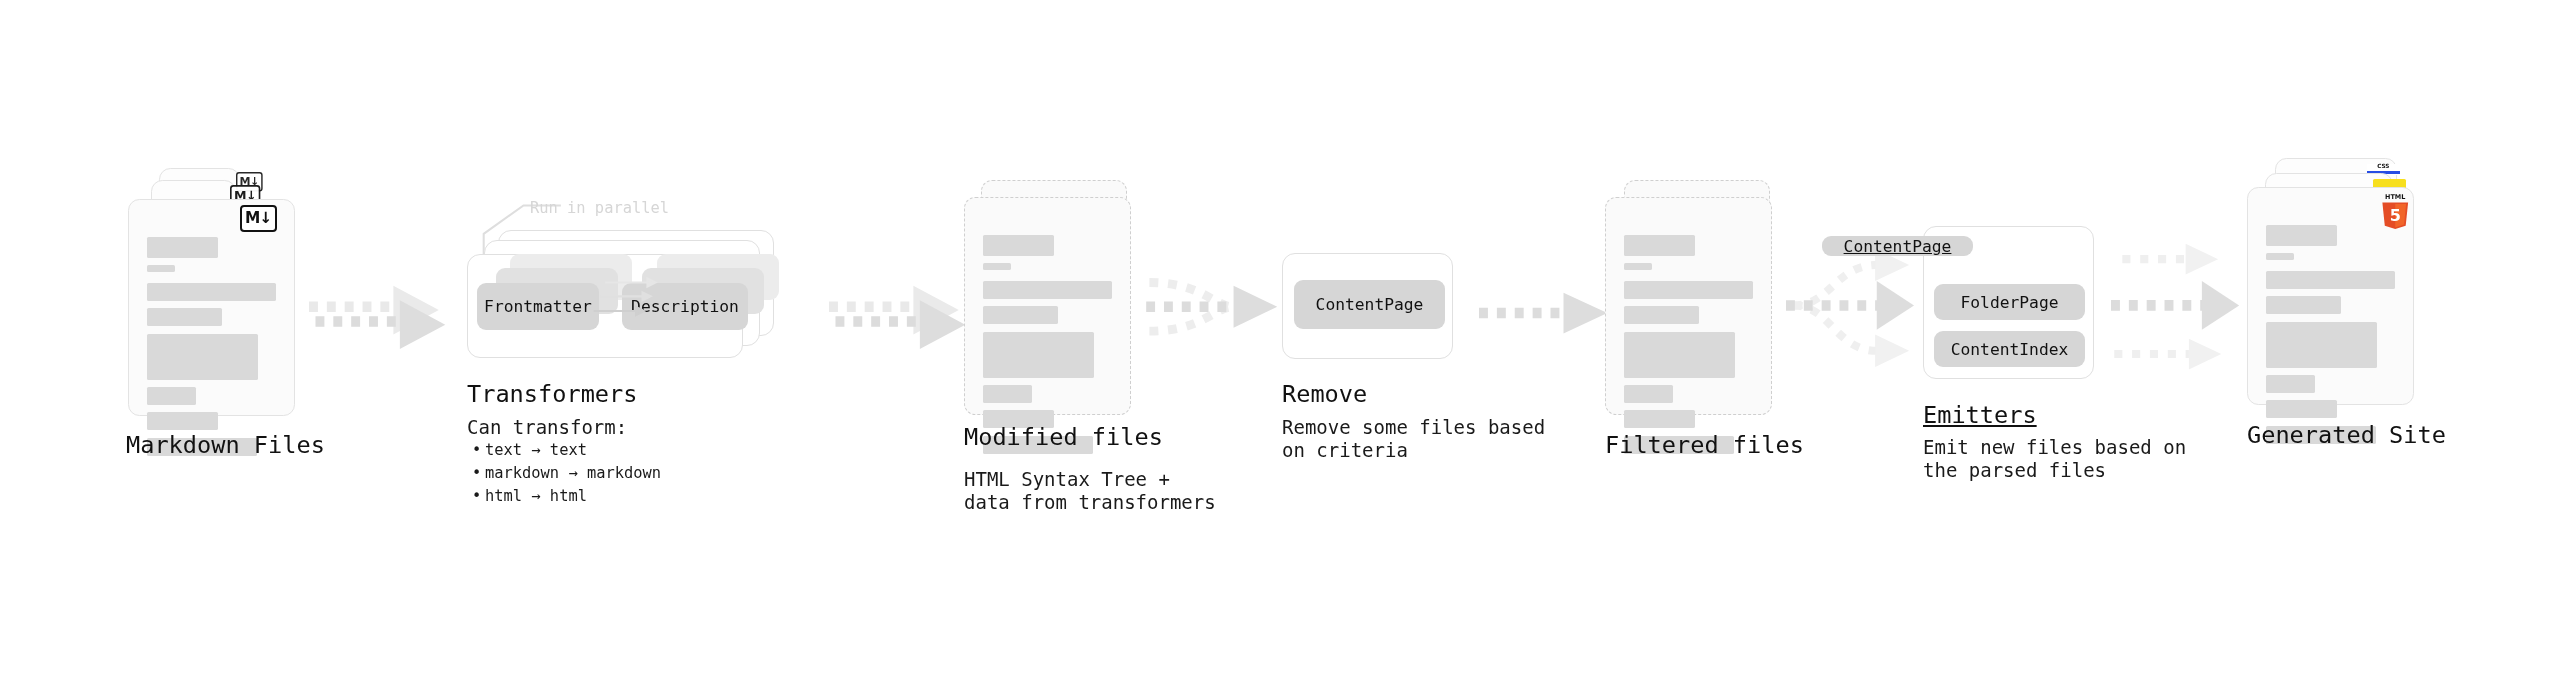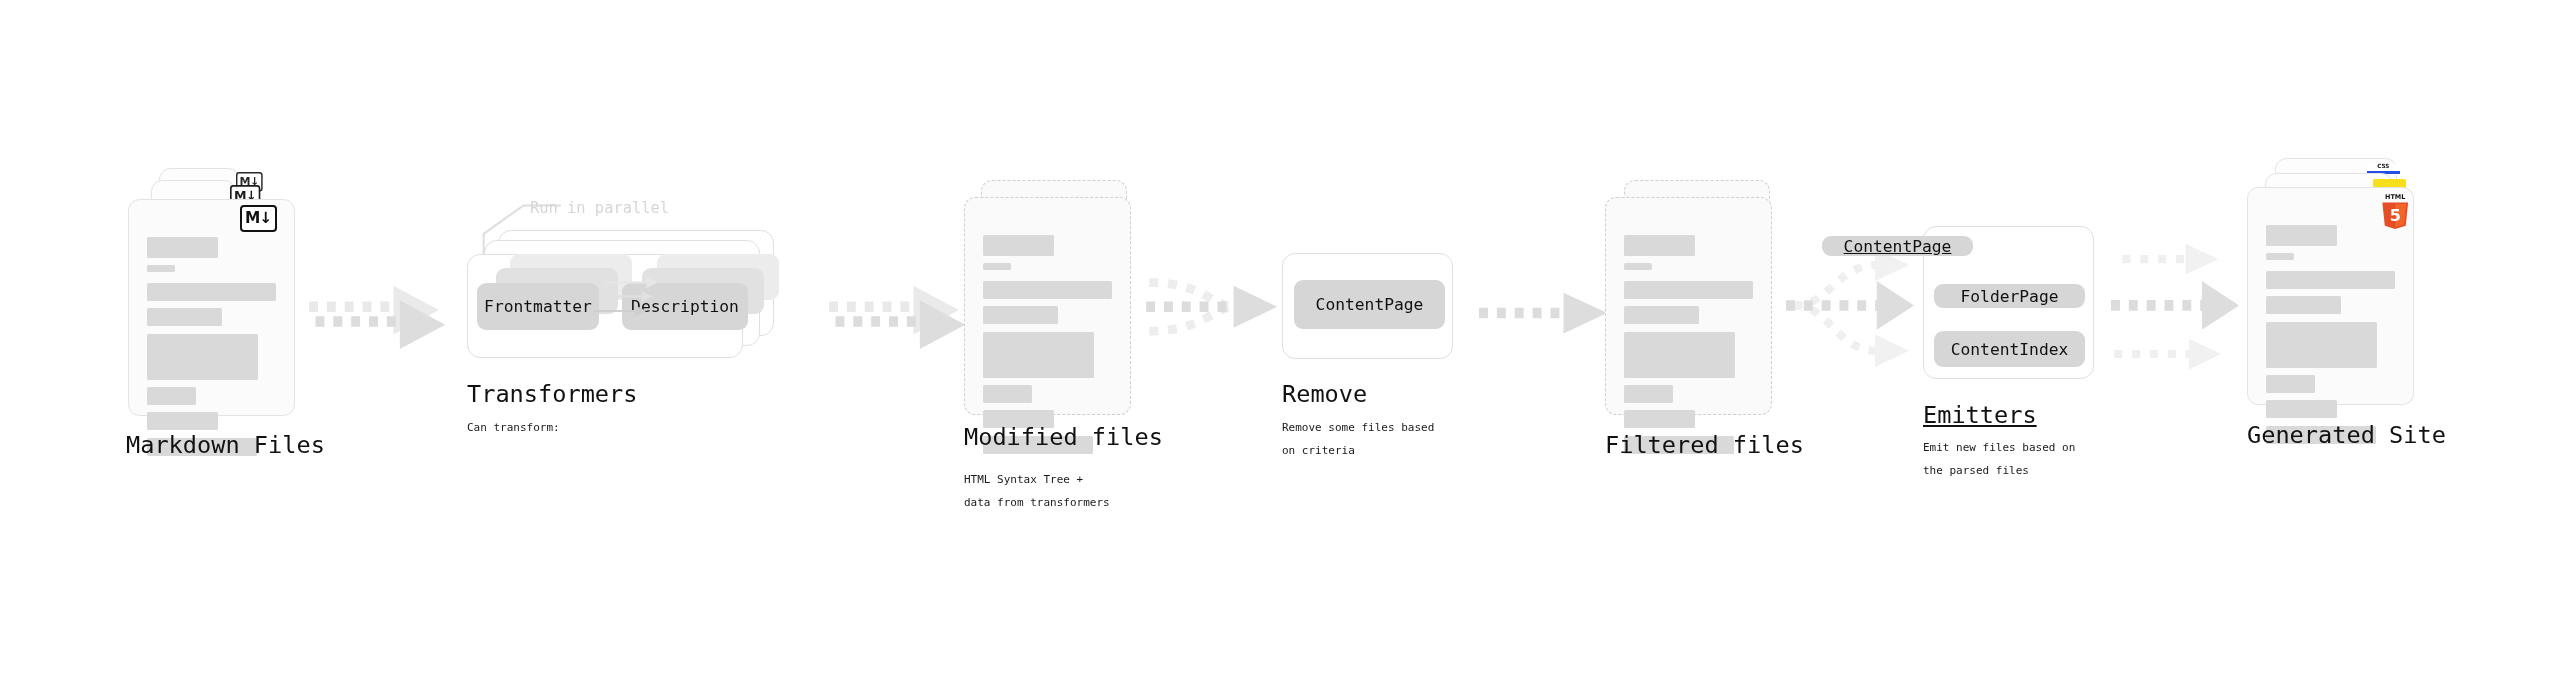--- a/index.html
+++ b/index.html
@@ -56,21 +56,21 @@
     font-family:"DejaVu Sans","Liberation Sans",sans-serif;
     font-size:5.7px;font-weight:bold;color:#111;line-height:5.7px;
   }
   .css-badge .css-bar{width:32.5px;height:3.3px;background:#264de4;margin-top:0.8px;}
 
   
   .title{
     font-size:23.6px;color:#111;white-space:nowrap;letter-spacing:0px;
   }
   .subtitle{
-    font-size:11px;color:#1a1a1a;line-height:23px;white-space:pre-line;
+    font-size:19px;color:#1a1a1a;line-height:23px;white-space:pre-line;
   }
   .sublist{font-size:15.4px;color:#1a1a1a;line-height:23px;}
   .sublist ul{margin:0;padding-left:18px;list-style:none;}
   .sublist li{position:relative;}
   .sublist li:before{content:"\2022";position:absolute;left:-13px;}
 
   
   .pbox{
     position:absolute;box-sizing:border-box;
     border:1.6px solid #e0e0e0;border-radius:13px;background:#ffffff;
@@ -161,20 +161,27 @@
         <polygon points="46,20 56,25 46,30"></polygon>
     </g>
     <g stroke="#cfcfcf" stroke-width="2.5" fill="#cfcfcf">
       <line x1="-14" y1="43" x2="38" y2="43"></line>
         <polygon points="38,38 48,43 38,48"></polygon>
     </g>
   </svg>
 
   <div class="title node" style="left:467px;top:380px;">Transformers</div>
   <div class="subtitle node" style="left:467px;top:416px;">Can transform:</div>
+  <div class="sublist node" style="left:467px;top:439px;">
+    <ul>
+      <li>text → text</li>
+      <li>markdown → markdown</li>
+      <li>html → html</li>
+    </ul>
+  </div>
 
   <svg style="left:829px;top:276px;" width="146" height="73" viewBox="0 0 180 90">
     <line x1="0" y1="38" x2="118" y2="38" stroke="#e9e9e9" stroke-width="13" stroke-dasharray="11 11"></line>
     <polygon points="104,12 160,42 104,72" fill="#eaeaea"></polygon>
     <line x1="8" y1="56" x2="126" y2="56" stroke="#dcdcdc" stroke-width="13" stroke-dasharray="11 11"></line>
     <polygon points="112,30 168,60 112,90" fill="#dddddd"></polygon>
   </svg>
 
   <div class="cardstack">
     <div class="card dashed" style="left:981px;top:180px;width:146px;height:65px;"></div>
@@ -235,21 +242,21 @@
     <path class="nofill" d="M10,88 C54,88 62,38 112,38" stroke="#efefef" stroke-width="10" stroke-dasharray="10 12"></path>
     <polygon points="110,18 152,38 110,58" fill="#f1f1f1"></polygon>
     <path class="nofill" d="M10,88 C54,88 62,144 112,144" stroke="#efefef" stroke-width="10" stroke-dasharray="10 12"></path>
     <polygon points="110,124 152,144 110,164" fill="#f1f1f1"></polygon>
     <line x1="0" y1="88" x2="118" y2="88" stroke="#dcdcdc" stroke-width="13" stroke-dasharray="11 11"></line>
     <polygon points="112,58 158,88 112,118" fill="#dddddd"></polygon>
   </svg>
 
   <div class="pbox" style="left:1923px;top:226px;width:171px;height:153px;"></div>
   <div class="chip" style="left:1822px;top:236px;width:151px;height:20px;text-decoration:underline;">ContentPage</div>
-  <div class="chip" style="left:1934px;top:284px;width:151px;height:24px;text-align:right;">FolderPage</div>
+  <div class="chip" style="left:1934px;top:284px;width:151px;height:36px;text-align:right;">FolderPage</div>
   <div class="chip" style="left:1934px;top:331px;width:151px;height:36px;">ContentIndex</div>
 
   <div class="title node" style="left:1923px;top:401px;text-decoration:underline;">Emitters</div>
   <div class="subtitle node" style="left:1923px;top:436px;">Emit new files based on
 the parsed files</div>
 
   <svg style="left:2111px;top:234px;" width="146" height="146" viewBox="0 0 180 180">
     <line x1="14" y1="31" x2="100" y2="31" stroke="#efefef" stroke-width="10" stroke-dasharray="10 12"></line>
     <polygon points="92,12 132,31 92,50" fill="#f1f1f1"></polygon>
     <line x1="0" y1="88" x2="118" y2="88" stroke="#dcdcdc" stroke-width="13" stroke-dasharray="11 11"></line>

